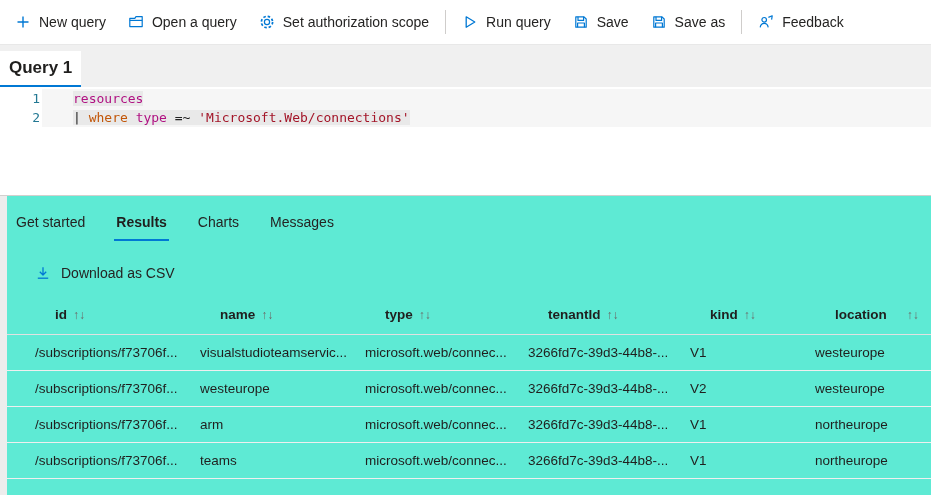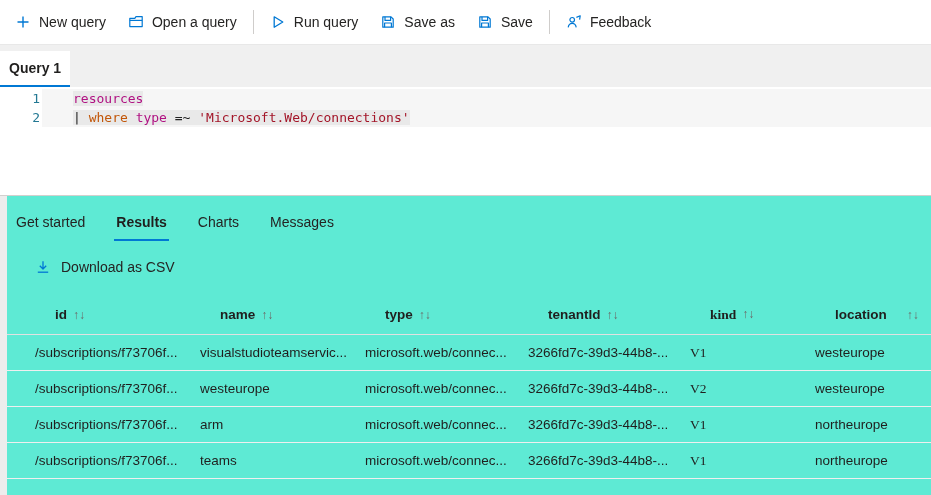--- a/index.html
+++ b/index.html
@@ -11,21 +11,21 @@
   .toolbar { height:44px; display:flex; align-items:center; padding-left:4px; background:#fff; }
   .tb-item { display:flex; align-items:center; gap:8px; height:100%; padding:0 11px;
              background:none; border:none; cursor:pointer; font-family:inherit;
              font-size:14px; color:#252423; white-space:nowrap; }
   .tb-sep { width:1px; height:24px; background:#cfcdcb; margin:0 5px; flex:none; }
   .icon16 { width:16px; height:16px; flex:none; display:block; }
 
   
   .tabstrip { height:43px; background:#f0f0f0; display:flex; align-items:flex-end; border-top:1px solid #e8e8e8; }
   .query-tab { background:#fff; height:36px; padding:0 9px; min-width:66px; display:flex; align-items:center;
-               font-size:14px; font-weight:700; color:#201f1e; border-bottom:2px solid #0078d4; cursor:pointer; }
+               font-size:17px; font-weight:700; color:#201f1e; border-bottom:2px solid #0078d4; cursor:pointer; }
 
   
   .editor { height:108px; background:#fff; padding-top:2px;
             font-family:"DejaVu Sans Mono", monospace; font-size:13px; cursor:text; }
   .code-line { display:flex; height:19px; line-height:19px; }
   .ln { width:42px; text-align:right; color:#237893; flex:none; padding-right:2px; }
   .code { flex:1; white-space:pre; background:#f6f6f6; padding-left:31px; color:#242424; }
   .code .hl { background:#e9e9e9; }
   .tok-table { color:#B01182; }
   .tok-col   { color:#B01182; }
@@ -35,33 +35,33 @@
 
   
   .results { position:relative; border-top:1px solid #d2d0ce; height:300px; background:#5eead4; }
   .left-strip { position:absolute; left:0; top:0; bottom:0; width:7px; background:#ededed; }
 
   .rtabs { display:flex; padding:18px 0 0 14px; }
   .rtab { margin-right:27px; padding:0 2px 9px 2px; font-size:14px; color:#252423;
           border-bottom:2px solid transparent; cursor:pointer; background:none; font-family:inherit; border-top:none; border-left:none; border-right:none; }
   .rtab.active { font-weight:700; color:#201f1e; border-bottom:2px solid #0078d4; }
 
-  .actions { display:flex; align-items:flex-start; gap:34px; padding:18px 0 0 35px; height:40px; }
+  .actions { display:flex; align-items:flex-end; gap:34px; padding:18px 0 0 35px; height:40px; }
   .action { display:flex; align-items:center; gap:10px; font-size:14px; color:#252423;
             background:none; border:none; cursor:pointer; font-family:inherit; }
 
   .grid { margin-top:14px; font-size:13.5px; color:#201f1e; }
   .grid-header { display:flex; align-items:center; height:40px; padding-left:35px;
                  font-weight:700; border-bottom:1px solid #e1e1e1; }
   .grid-row { display:flex; align-items:center; height:36px; padding-left:35px;
               border-bottom:1px solid #efefef; cursor:default; }
   .cell { white-space:nowrap; overflow:hidden; padding-right:12px; flex:none; }
   .hcell { display:flex; align-items:center; gap:6px; white-space:nowrap; overflow:hidden; padding-right:12px; flex:none;padding-left:20px; }
   .c0 { width:165px; } .c1 { width:165px; } .c2 { width:163px; }
-  .c3 { width:162px; } .c4 { width:125px;font-family:Liberation Serif, serif; } .c5 { flex:1 1 auto; width:auto;gap:20px; }
+  .c3 { width:162px; } .c4 { width:125px; } .c5 { flex:1 1 auto; width:auto;gap:20px; }
   .sort { color:#6b6967; font-size:12px; font-weight:400; letter-spacing:0px; cursor:pointer; }
 </style>
 </head>
 <body>
 
 <div class="app">
 
   <div class="toolbar">
     <button class="tb-item">
       <svg class="icon16" viewBox="0 0 16 16" fill="none" stroke="#0078d4" stroke-width="1.4">
@@ -69,42 +69,49 @@
         </svg>
       <span>New query</span>
     </button>
     <button class="tb-item">
       <svg class="icon16" viewBox="0 0 16 16" fill="none" stroke="#0078d4" stroke-width="1.2" stroke-linejoin="round">
           <path d="M14.2 12.6H1.8V4.4h5l1.2-1.8h6.2z"></path>
           <path d="M1.8 6.4h12.4"></path>
         </svg>
       <span>Open a query</span>
     </button>
+    <button class="tb-item">
+      <svg class="icon16" viewBox="0 0 16 16" fill="none" stroke="#0078d4" stroke-width="1.2">
+          <circle cx="8" cy="8" r="2.6"></circle>
+          <circle cx="8" cy="8" r="5.6" stroke-width="1.7" stroke-dasharray="2.5 1.9"></circle>
+        </svg>
+      <span>Set authorization scope</span>
+    </button>
     <div class="tb-sep"></div>
     <button class="tb-item">
       <svg class="icon16" viewBox="0 0 16 16" fill="none" stroke="#0078d4" stroke-width="1.3" stroke-linejoin="round">
           <path d="M4.2 2.8l8.6 5.2-8.6 5.2z"></path>
         </svg>
       <span>Run query</span>
     </button>
     <button class="tb-item">
       <svg class="icon16" viewBox="0 0 16 16" fill="none" stroke="#0078d4" stroke-width="1.2" stroke-linejoin="round">
           <path d="M2.8 2.8h8.2l2.2 2.2v8.2H2.8z"></path>
           <path d="M5 2.8v3.6h5.6V2.8"></path>
           <path d="M4.6 13.2V9h6.8v4.2"></path>
         </svg>
-      <span>Save as</span>
+      <span>Save</span>
     </button>
     <button class="tb-item">
       <svg class="icon16" viewBox="0 0 16 16" fill="none" stroke="#0078d4" stroke-width="1.2" stroke-linejoin="round">
           <path d="M2.8 2.8h8.2l2.2 2.2v8.2H2.8z"></path>
           <path d="M5 2.8v3.6h5.6V2.8"></path>
           <path d="M4.6 13.2V9h6.8v4.2"></path>
         </svg>
-      <span>Save</span>
+      <span>Save as</span>
     </button>
     <div class="tb-sep"></div>
     <button class="tb-item">
       <svg class="icon16" viewBox="0 0 16 16" fill="none" stroke="#0078d4" stroke-width="1.2" stroke-linejoin="round">
           <circle cx="6.2" cy="5.8" r="2.3"></circle>
           <path d="M2.2 13.4c.4-2.6 2.1-4 4-4s3.6 1.4 4 4"></path>
           <path d="M10.4 3.4l3.8-1.6-.6 3.8"></path>
         </svg>
       <span>Feedback</span>
     </button>

